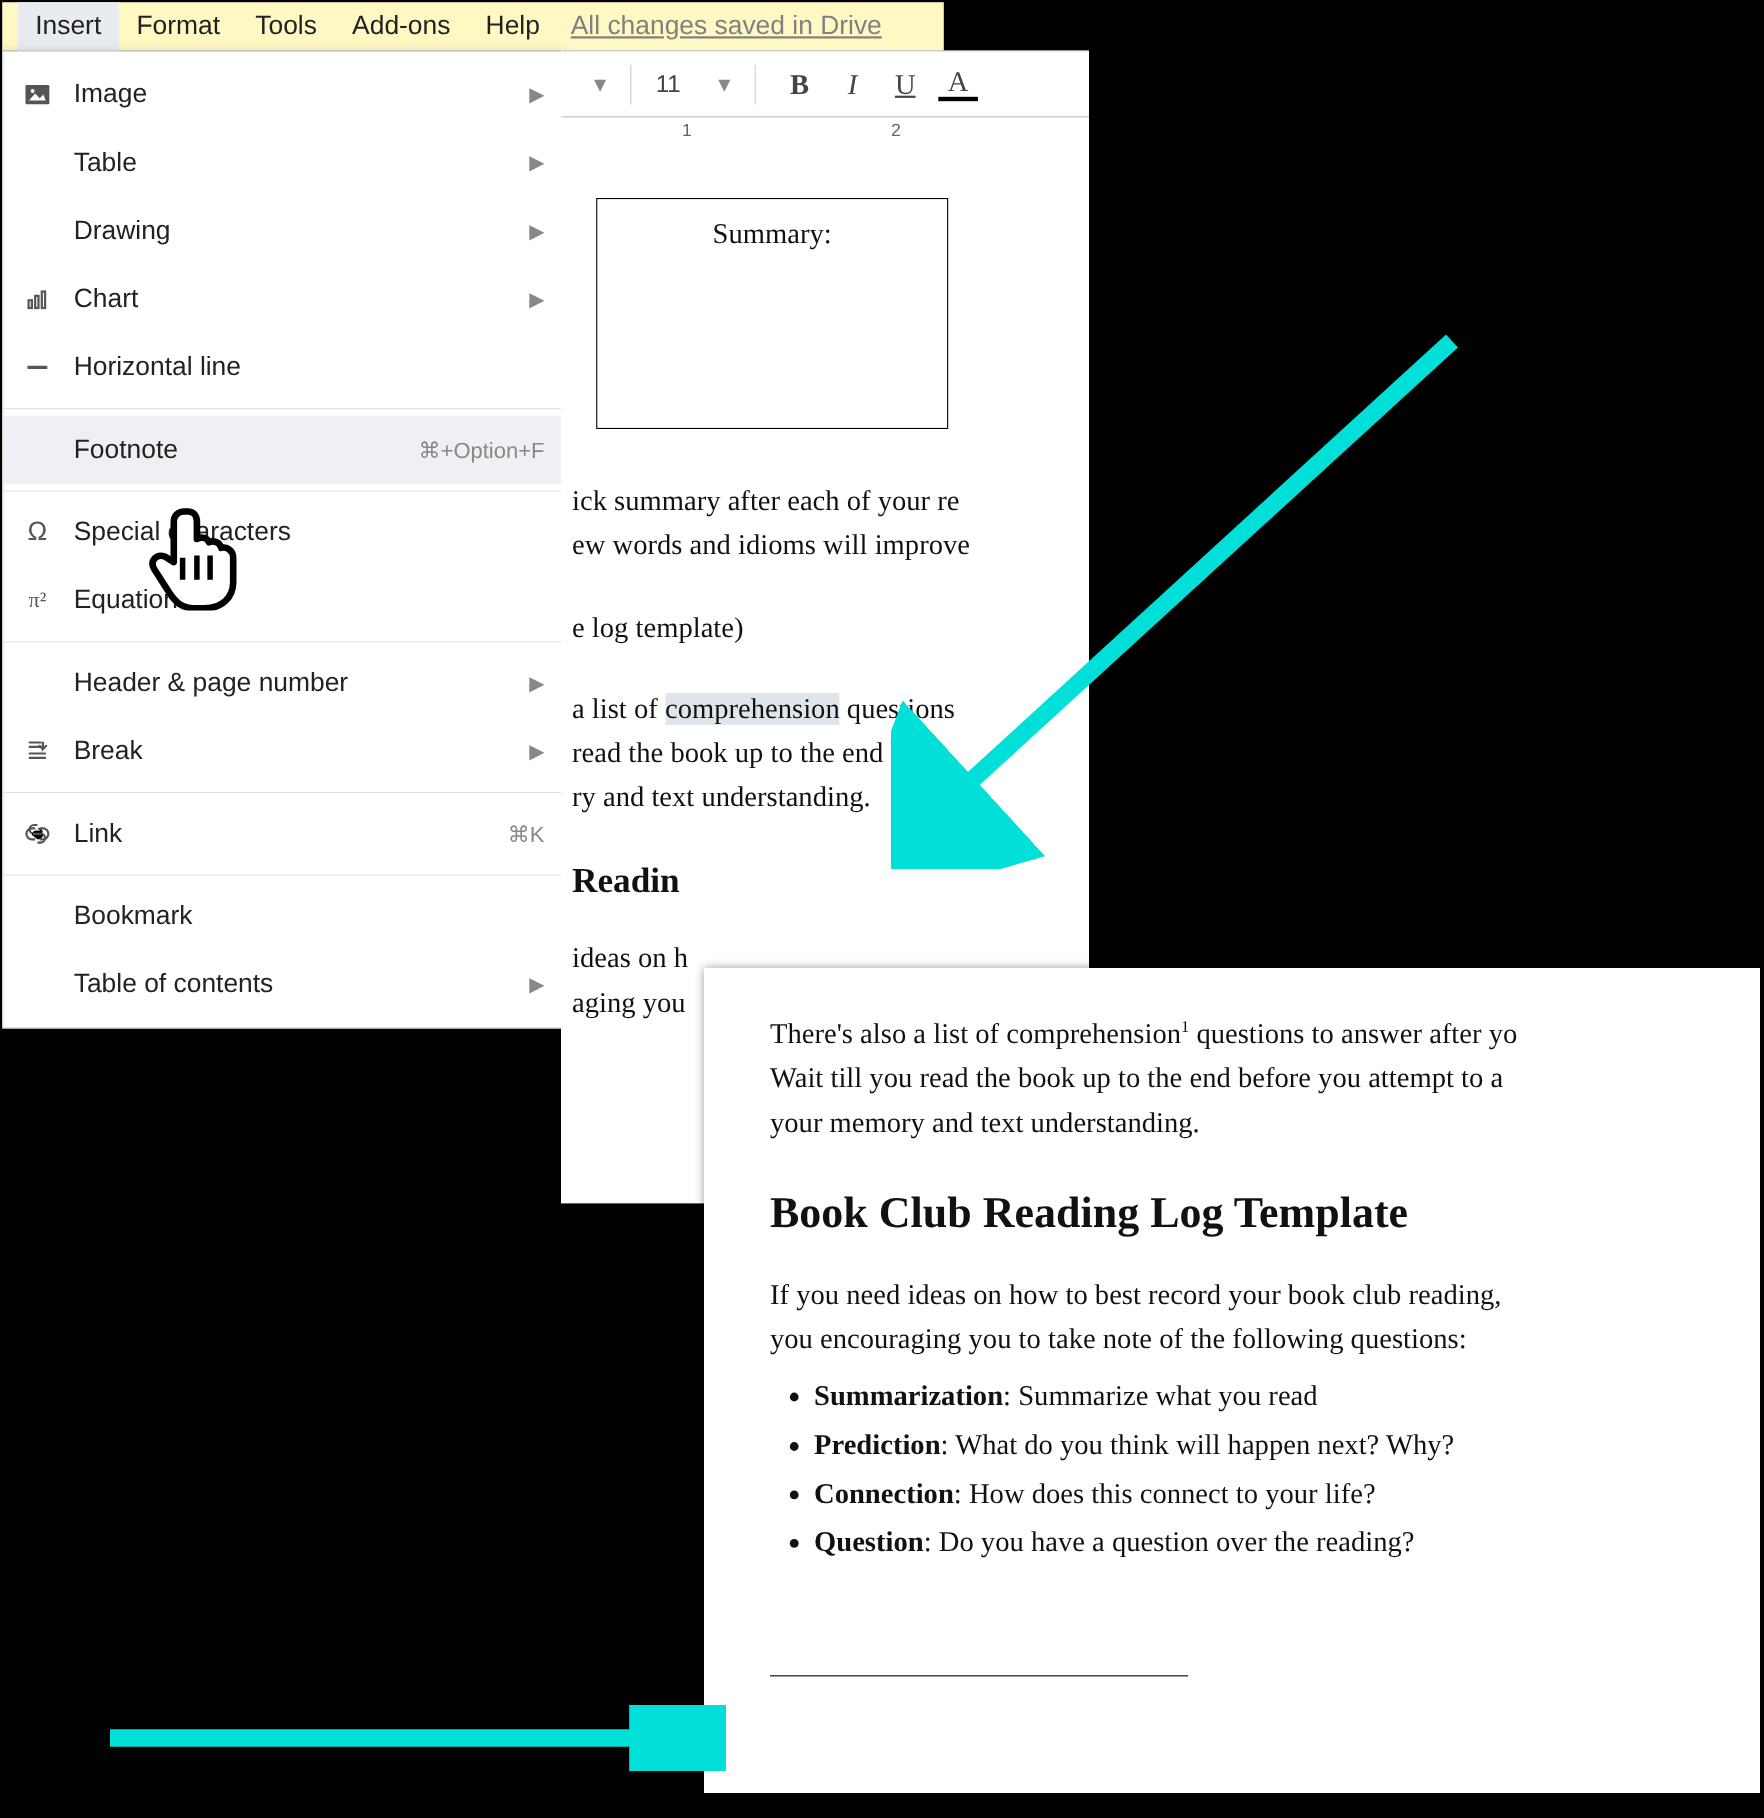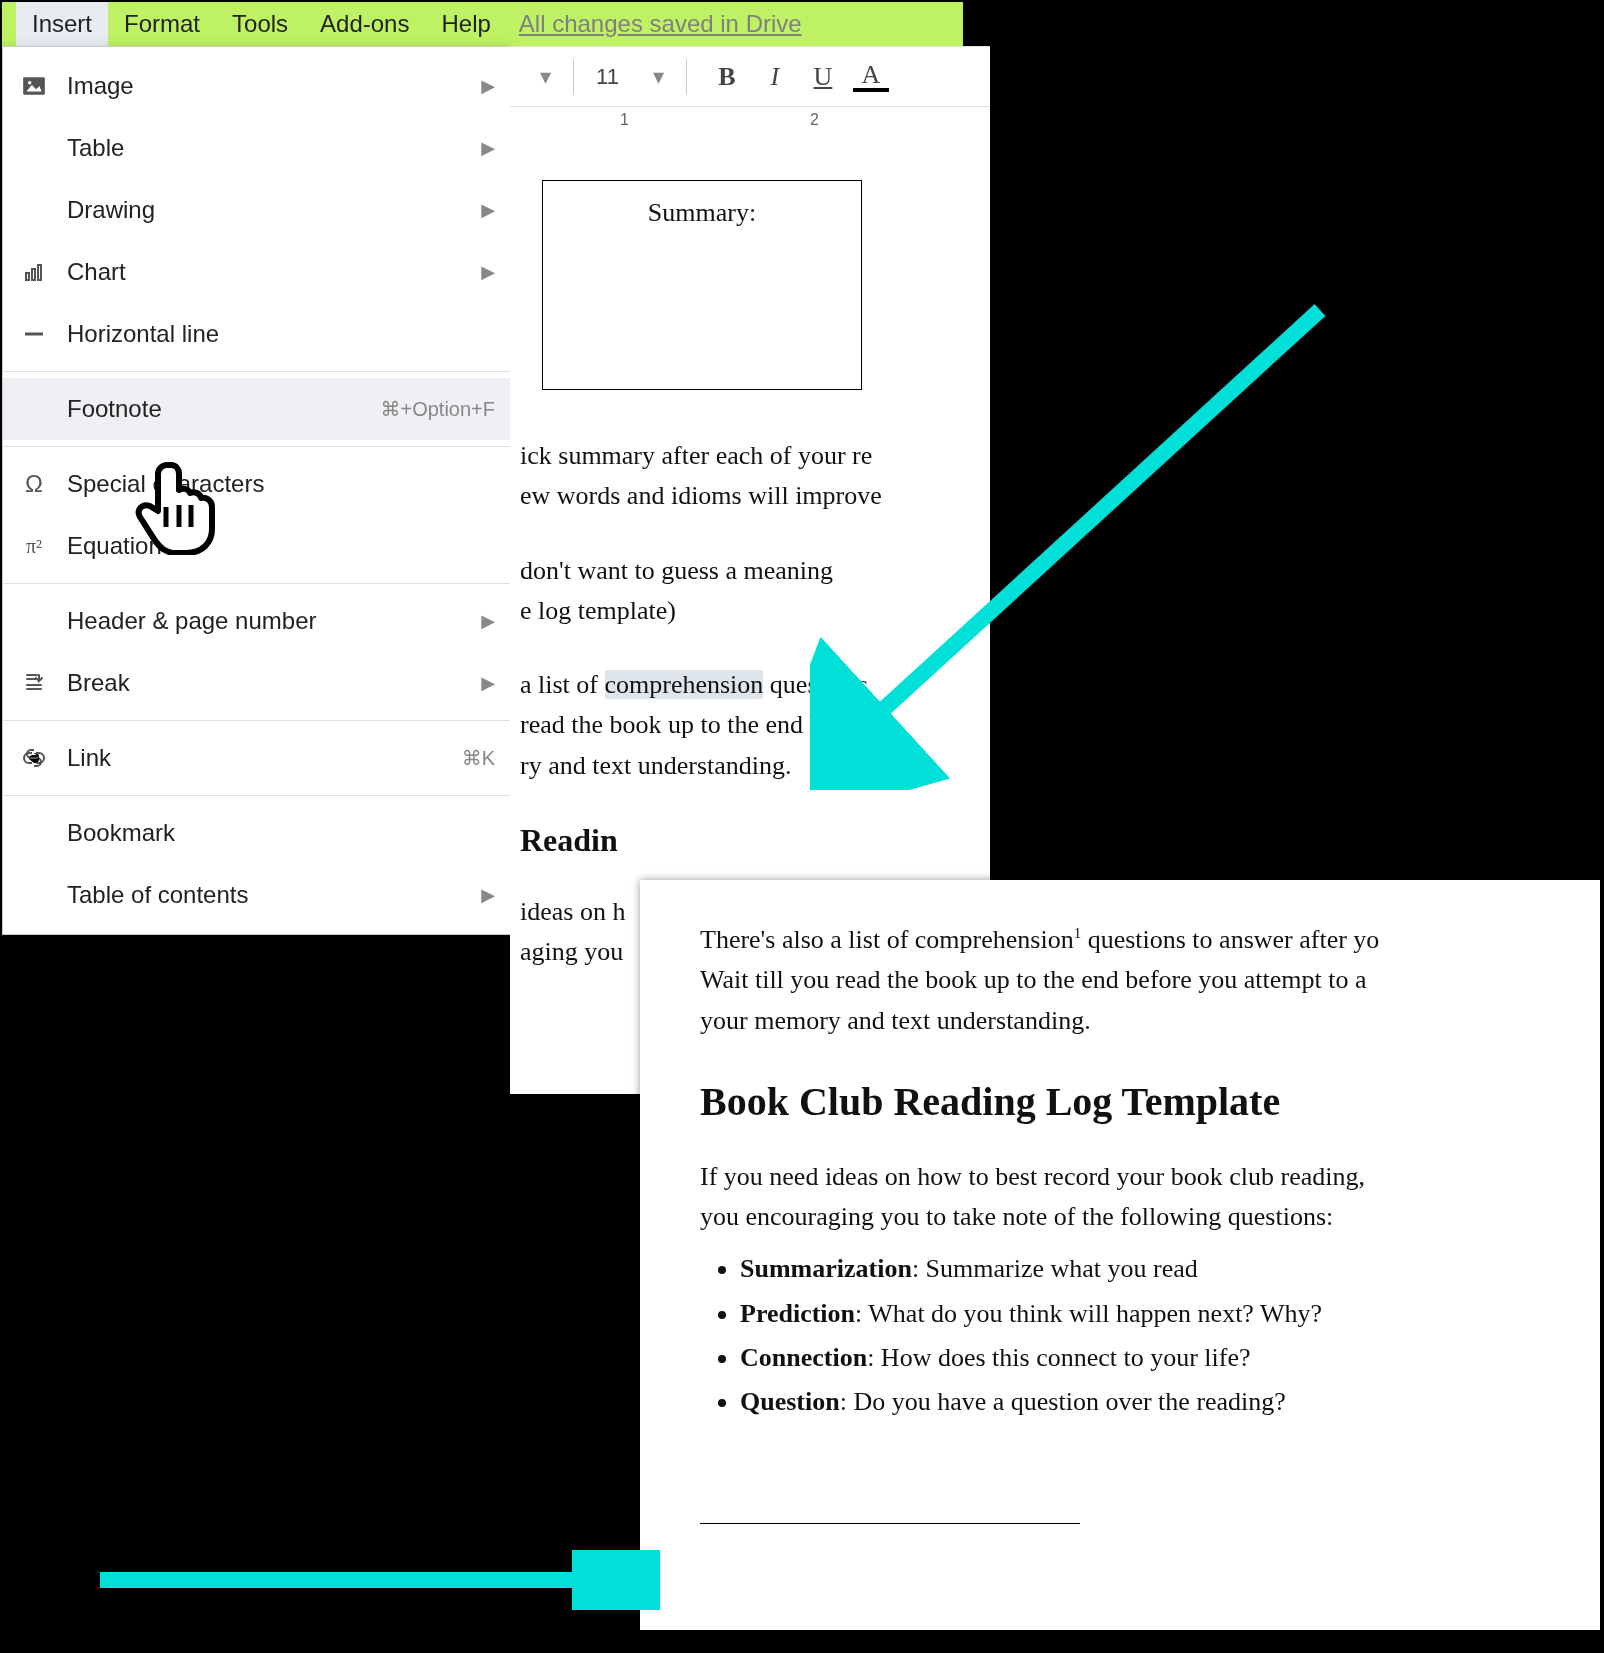--- a/index.html
+++ b/index.html
@@ -8,23 +8,23 @@
     width: 1604px;
     height: 1653px;
     background: #000;
     font-family: -apple-system, Arial, sans-serif;
     overflow: hidden;
   }
   .menubar {
     position: absolute;
     left: 2px;
     top: 2px;
-    width: 961px;
+    width: 856px;
     height: 44px;
-    background: #bef264;
+    background: #fef9c3;
     display: flex;
     align-items: center;
     font-size: 24px;
     color: #222;
     padding-left: 14px;
     box-sizing: border-box;
   }
   .menubar .menu-item {
     padding: 8px 16px;
     cursor: default;
@@ -365,21 +365,20 @@
 </div>
 
 <div class="doc-top">
   <div class="cell">
     <span>Summary:</span>
   </div>
   <div style="height:46px;"></div>
   <div>ick summary after each of your re</div>
   <div>ew words and idioms will improve</div>
   <div style="height:34px;"></div>
-  <div>don't want to guess a meaning</div>
   <div>e log template)</div>
   <div style="height:34px;"></div>
   <div>
     <span> a list of </span><span class="highlight-word">comprehension</span><span> questions</span>
   </div>
   <div>read the book up to the end befo</div>
   <div>ry and text understanding.</div>
   <div style="height:30px;"></div>
   <div style="font-weight:bold;font-size:32px;"> Readin</div>
   <div style="height:26px;"></div>

